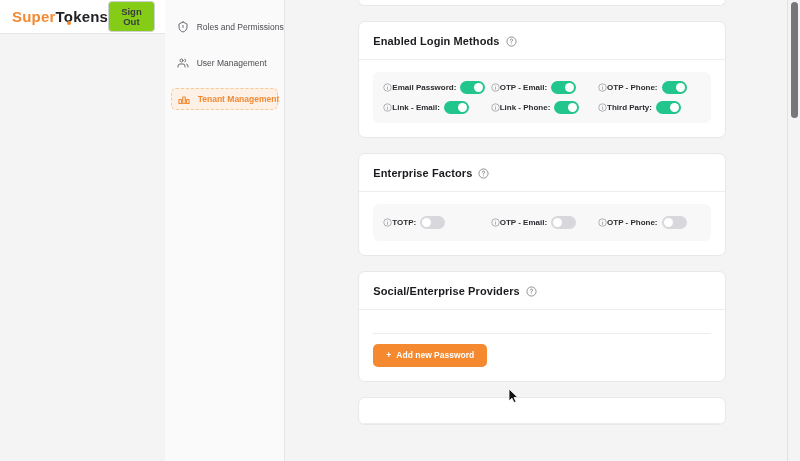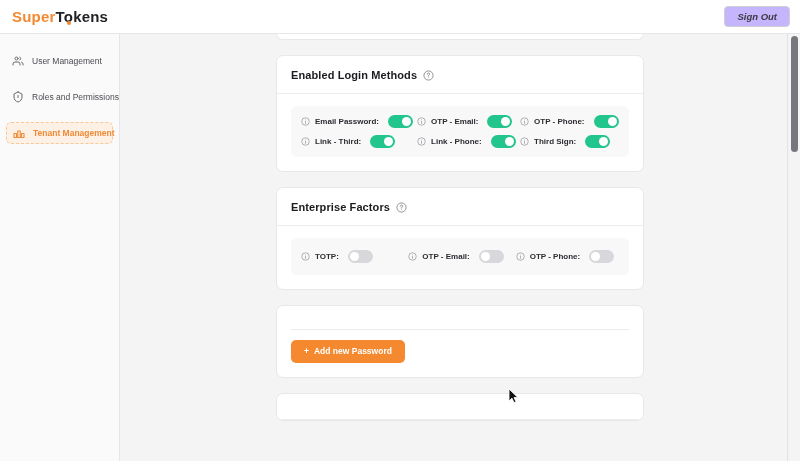--- a/index.html
+++ b/index.html
@@ -3,42 +3,42 @@
 <meta charset="utf-8">
 <style>
   * { box-sizing: border-box; margin: 0; padding: 0; }
   html, body {
     width: 800px; height: 461px;
     overflow: hidden;
     font-family: "Liberation Sans", sans-serif;
     background: #f4f4f5;
     color: #1f2023;
   }
-  #app { position: relative; width: 800px; height: 461px; display: flex; flex-direction: column; }
+  #app { position: relative; width: 800px; height: 461px; display: flex; flex-direction: row; }
 
   
   .header {
     height: 34px;
     background: #ffffff;
     border-bottom: 1px solid #e6e6e8;
     display: flex; align-items: center; justify-content: space-between;
     padding: 0 10px 0 12px;
     flex: 0 0 34px;
   }
   .logo { font-size: 15px; font-weight: 700; letter-spacing: .2px; line-height: 1; position: relative; }
   .logo .sup { color: #f4892f; }
   .logo .tok { color: #222226; }
   .logo .dot {
     position: absolute; width: 4px; height: 4px; border-radius: 50%;
     background: #f4892f; left: 55px; bottom: -1px;
   }
   .signout-btn {
     font-size: 9.5px; font-weight: 700; color: #3a3a40;
-    background: #c4b5fd; border: 1px solid #cfcfd4; border-radius: 4px;
-    padding: 5px 12px; cursor: pointer; line-height: 1; font-style: italic;
+    background: #84cc16; border: 1px solid #cfcfd4; border-radius: 4px;
+    padding: 5px 12px; cursor: pointer; line-height: 1;
   }
 
   
   .body { flex: 1; display: flex; min-height: 0; position: relative; }
 
   
   .sidebar {
     width: 120px; flex: 0 0 120px;
     background: #fafafa;
     border-right: 1px solid #e6e6e8;
@@ -91,21 +91,21 @@
   .card-body { padding: 12px 14px 14px 14px; }
 
   
   .toggle-panel {
     background: #f8f8f9; border-radius: 6px;
     padding: 9px 10px;
     display: grid; grid-template-columns: 1fr 1fr 1fr;
     row-gap: 7px; column-gap: 4px;
   }
   .toggle-panel.sf { padding: 12px 10px; grid-template-columns: 1fr 1fr 1fr; }
-  .tg-row { display: flex; align-items: center; gap: 5px; }
+  .tg-row { display: flex; align-items: center; }
   .i-icon { width: 9px; height: 9px; flex: 0 0 9px; }
   .i-icon svg { width: 9px; height: 9px; display: block; }
   .tg-label { font-size: 8px; font-weight: 700; color: #2c2c31; white-space: nowrap; }
   .switch {
     width: 25px; height: 13px; border-radius: 7px; position: relative;
     flex: 0 0 25px; margin-left: 4px; cursor: pointer;
   }
   .switch .knob {
     position: absolute; top: 2px; width: 9px; height: 9px;
     border-radius: 50%; background: #fff;
@@ -146,43 +146,43 @@
     <div class="logo">
       <span class="sup">Super</span><span class="tok">Tokens</span>
       <span class="dot"></span>
     </div>
     <button class="signout-btn">Sign Out</button>
   </div>
 
   <div class="body">
 
     <nav class="sidebar">
+
+      <div class="nav-item">
+        <span class="ico">
+          <svg viewBox="0 0 24 24" fill="none" stroke="#6b6b72" stroke-width="2" stroke-linecap="round" stroke-linejoin="round">
+            <path d="M12 2l8 4v6c0 5-3.4 8.8-8 10-4.6-1.2-8-5-8-10V6l8-4z"></path>
+            <path d="M12 9v4"></path>
+          </svg>
+        </span>
+        <span>Roles and Permissions</span>
+      </div>
 
       <div class="nav-item">
         <span class="ico">
           <svg viewBox="0 0 24 24" fill="none" stroke="#6b6b72" stroke-width="2" stroke-linecap="round" stroke-linejoin="round">
             <path d="M16 20v-2a4 4 0 0 0-4-4H6a4 4 0 0 0-4 4v2"></path>
             <circle cx="9" cy="7" r="3"></circle>
             <path d="M22 20v-2a4 4 0 0 0-3-3.87"></path>
             <path d="M16 4.13a4 4 0 0 1 0 5.74"></path>
           </svg>
         </span>
         <span>User Management</span>
       </div>
 
-      <div class="nav-item">
-        <span class="ico">
-          <svg viewBox="0 0 24 24" fill="none" stroke="#6b6b72" stroke-width="2" stroke-linecap="round" stroke-linejoin="round">
-            <path d="M12 2l8 4v6c0 5-3.4 8.8-8 10-4.6-1.2-8-5-8-10V6l8-4z"></path>
-            <path d="M12 9v4"></path>
-          </svg>
-        </span>
-        <span>Roles and Permissions</span>
-      </div>
-
       <div class="nav-item active">
         <span class="ico">
           <svg viewBox="0 0 24 24" fill="none" stroke="#ef8a36" stroke-width="2.2" stroke-linecap="round" stroke-linejoin="round">
             <rect x="2" y="13" width="5" height="8"></rect>
             <rect x="9.5" y="8" width="5" height="13"></rect>
             <rect x="17" y="13" width="5" height="8"></rect>
           </svg>
         </span>
         <span>Tenant Management</span>
       </div>
@@ -251,21 +251,21 @@
               </div>
 
               <div class="tg-row">
                 <span class="i-icon">
                   <svg viewBox="0 0 24 24" fill="none" stroke="#9a9aa0" stroke-width="2">
                       <circle cx="12" cy="12" r="10"></circle>
                       <path d="M12 11v6" stroke-linecap="round"></path>
                       <circle cx="12" cy="7.5" r="1.1" fill="#9a9aa0" stroke="none"></circle>
                     </svg>
                 </span>
-                <span class="tg-label">Link - Third:</span>
+                <span class="tg-label">Link - Email:</span>
                 <span class="switch on">
                     <span class="knob"></span>
                   </span>
               </div>
 
               <div class="tg-row">
                 <span class="i-icon">
                   <svg viewBox="0 0 24 24" fill="none" stroke="#9a9aa0" stroke-width="2">
                       <circle cx="12" cy="12" r="10"></circle>
                       <path d="M12 11v6" stroke-linecap="round"></path>
@@ -279,21 +279,21 @@
               </div>
 
               <div class="tg-row">
                 <span class="i-icon">
                   <svg viewBox="0 0 24 24" fill="none" stroke="#9a9aa0" stroke-width="2">
                       <circle cx="12" cy="12" r="10"></circle>
                       <path d="M12 11v6" stroke-linecap="round"></path>
                       <circle cx="12" cy="7.5" r="1.1" fill="#9a9aa0" stroke="none"></circle>
                     </svg>
                 </span>
-                <span class="tg-label">Third Sign:</span>
+                <span class="tg-label">Third Party:</span>
                 <span class="switch on">
                     <span class="knob"></span>
                   </span>
               </div>
 
             </div>
           </div>
         </section>
 
         <section class="card">
@@ -350,20 +350,30 @@
                 <span class="switch off">
                     <span class="knob"></span>
                   </span>
               </div>
 
             </div>
           </div>
         </section>
 
         <section class="card">
+          <div class="card-head">
+            <span class="card-title">Social/Enterprise Providers</span>
+            <span class="help-icon">
+              <svg viewBox="0 0 24 24" fill="none" stroke="#8a8a90" stroke-width="2">
+                  <circle cx="12" cy="12" r="10"></circle>
+                  <path d="M9.5 9a2.5 2.5 0 1 1 3.2 2.4c-.7.3-1.2.9-1.2 1.7v.4" stroke-linecap="round"></path>
+                  <circle cx="12" cy="17" r="1" fill="#8a8a90" stroke="none"></circle>
+                </svg>
+            </span>
+          </div>
           <div class="card-body">
             <div class="prov-divider"></div>
             <button class="add-btn">
               <span>+</span>
               <span>Add new Password</span>
             </button>
           </div>
         </section>
 
         <section class="card">

